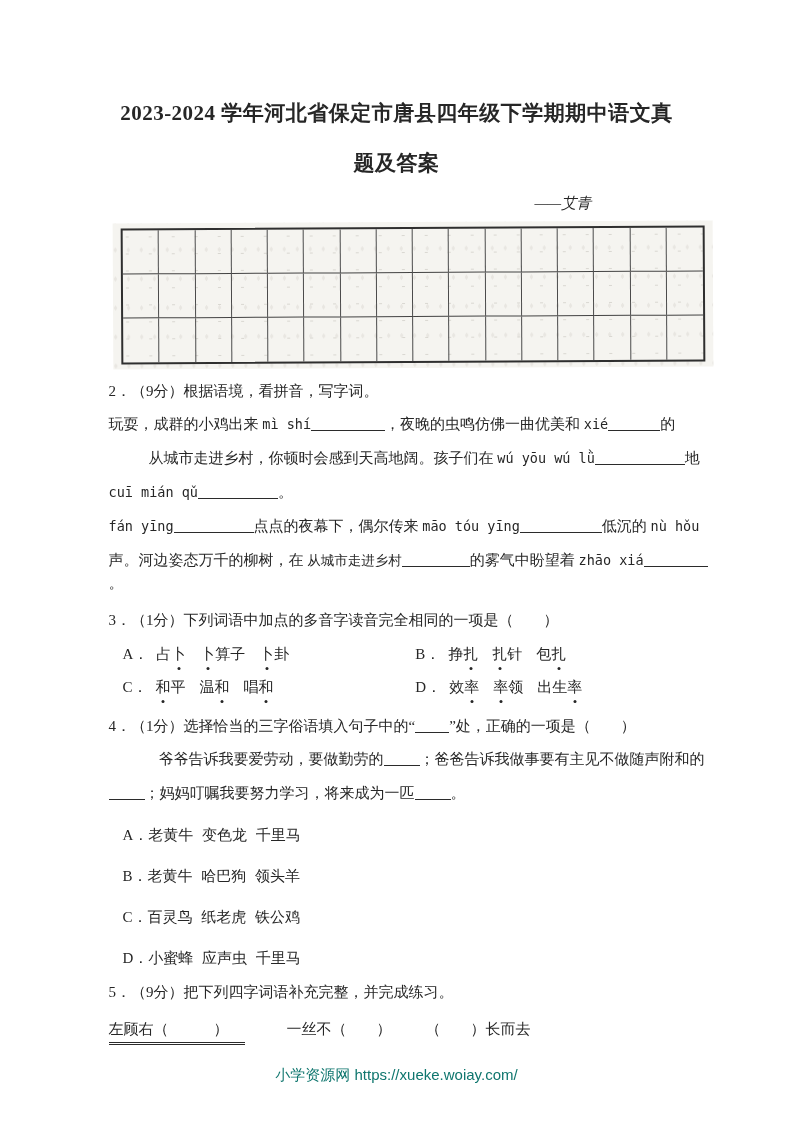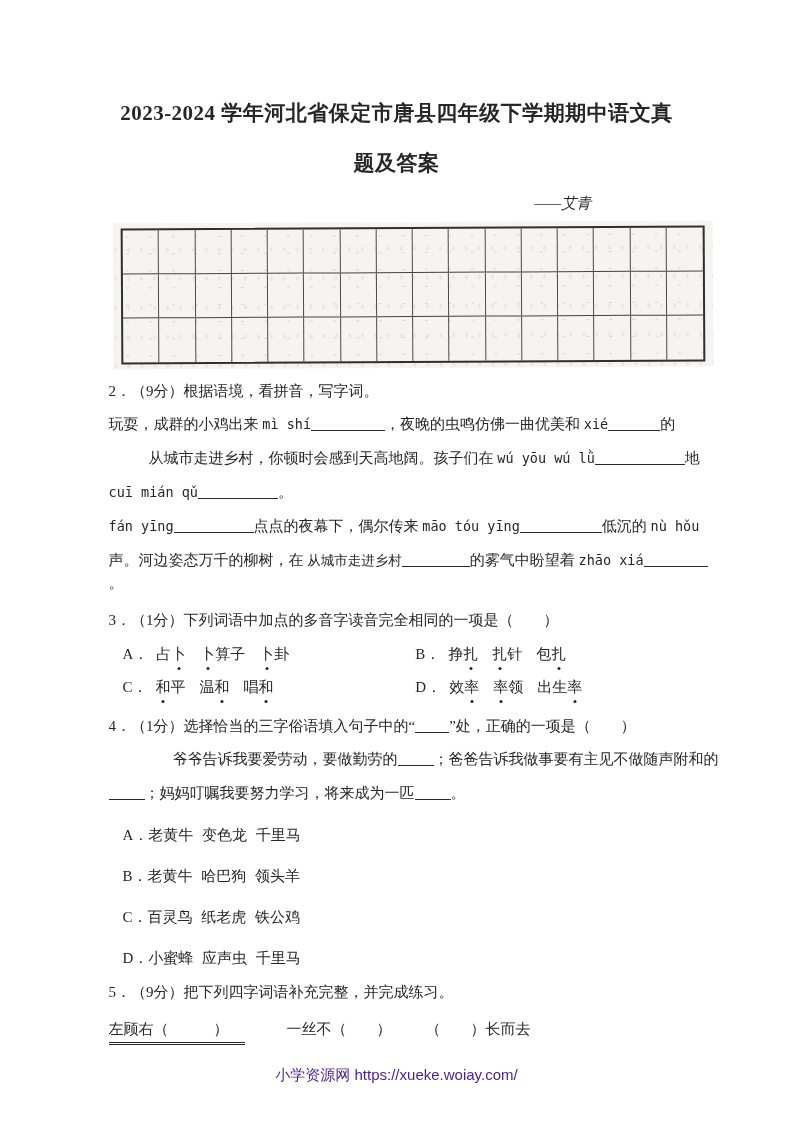--- a/index.html
+++ b/index.html
@@ -107,21 +107,21 @@
   .q5item:nth-child(3) { margin-left: 34px; text-align: right; }
 
   .footer {
     position: absolute;
     left: 0;
     right: 0;
     top: 1064px;
     text-align: center;
     line-height: 22px;
     font-size: 15px;
-    color: #4c1d95;
+    color: #0f766e;
     font-family: "Liberation Sans", "DejaVu Sans", sans-serif;
   }
 </style>
 </head>
 <body>
 
 <div class="page">
 
   <h1 class="title">
     <span>2023-2024 学年河北省保定市唐县四年级下学期期中语文真</span><br>
@@ -193,21 +193,21 @@
         <div class="tline"><span class="py">cuī mián qǔ</span><span class="blank" style="width: 80px;"></span><span class="cn">。</span></div>
         <div class="tline"><span class="py">fán yīng</span><span class="blank" style="width: 80px;"></span><span class="cn">点点的夜幕下，偶尔传来 </span><span class="py">māo tóu yīng</span><span class="blank" style="width: 82px;"></span><span class="cn">低沉的 </span><span class="py">nù hǒu</span></div>
         <div class="tline"><span class="cn">声。河边姿态万千的柳树，在 </span><span class="py">从城市走进乡村</span><span class="blank" style="width: 68px;"></span><span class="cn">的雾气中盼望着 </span><span class="py">zhāo xiá</span><span class="blank" style="width: 64px;"></span><span class="cn">。</span></div>
       </div>
 
     <div class="stem" style="margin-top:14px">3．（1分）下列词语中加点的多音字读音完全相同的一项是（　　）</div>
     <div id="q3-options"><div class="opt3"><span class="olabel">A．</span><span class="word"><span>占</span><span class="dotted">卜</span></span><span class="word"><span class="dotted">卜</span><span>算</span><span>子</span></span><span class="word"><span class="dotted">卜</span><span>卦</span></span></div><div class="opt3"><span class="olabel">B．</span><span class="word"><span>挣</span><span class="dotted">扎</span></span><span class="word"><span class="dotted">扎</span><span>针</span></span><span class="word"><span>包</span><span class="dotted">扎</span></span></div><div class="opt3"><span class="olabel">C．</span><span class="word"><span class="dotted">和</span><span>平</span></span><span class="word"><span>温</span><span class="dotted">和</span></span><span class="word"><span>唱</span><span class="dotted">和</span></span></div><div class="opt3"><span class="olabel">D．</span><span class="word"><span>效</span><span class="dotted">率</span></span><span class="word"><span class="dotted">率</span><span>领</span></span><span class="word"><span>出</span><span>生</span><span class="dotted">率</span></span></div></div>
 
     <div class="stem" style="margin-top:16px" id="q4-stem"><span class="cn">4．（1分）选择恰当的三字俗语填入句子中的“</span><span class="blank" style="width: 34px;"></span><span class="cn">”处，正确的一项是（　　）</span></div>
     <div id="q4-context">
-        <div class="tline" style="text-indent: 50px; text-align: right;"><span class="cn">爷爷告诉我要爱劳动，要做勤劳的</span><span class="blank" style="width: 36px;"></span><span class="cn">；爸爸告诉我做事要有主见不做随声附和的</span></div>
+        <div class="tline" style="text-indent: 50px;"><span class="cn">爷爷告诉我要爱劳动，要做勤劳的</span><span class="blank" style="width: 36px;"></span><span class="cn">；爸爸告诉我做事要有主见不做随声附和的</span></div>
         <div class="tline"><span class="blank" style="width: 36px;"></span><span class="cn">；妈妈叮嘱我要努力学习，将来成为一匹</span><span class="blank" style="width: 36px;"></span><span class="cn">。</span></div>
       </div>
     <div id="q4-options">
         <div class="opt4">A．老黄牛 变色龙 千里马</div>
         <div class="opt4">B．老黄牛 哈巴狗 领头羊</div>
         <div class="opt4">C．百灵鸟 纸老虎 铁公鸡</div>
         <div class="opt4">D．小蜜蜂 应声虫 千里马</div>
       </div>
 
     <div class="stem">5．（9分）把下列四字词语补充完整，并完成练习。</div>

